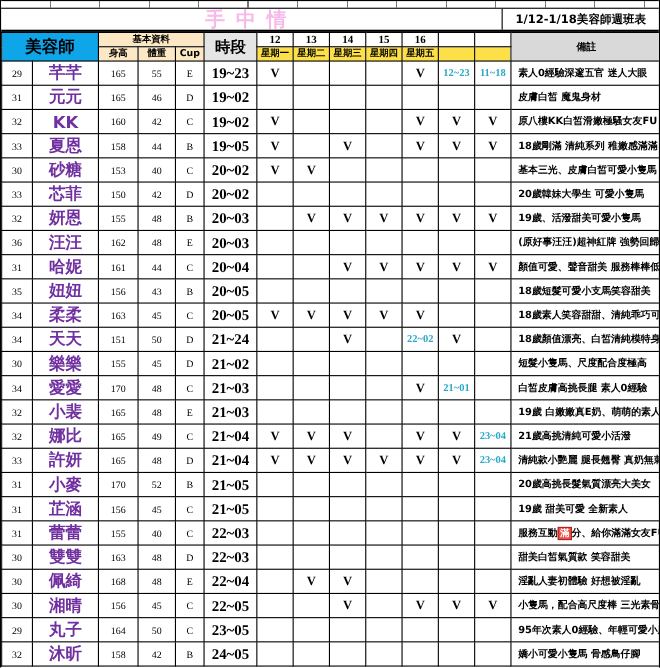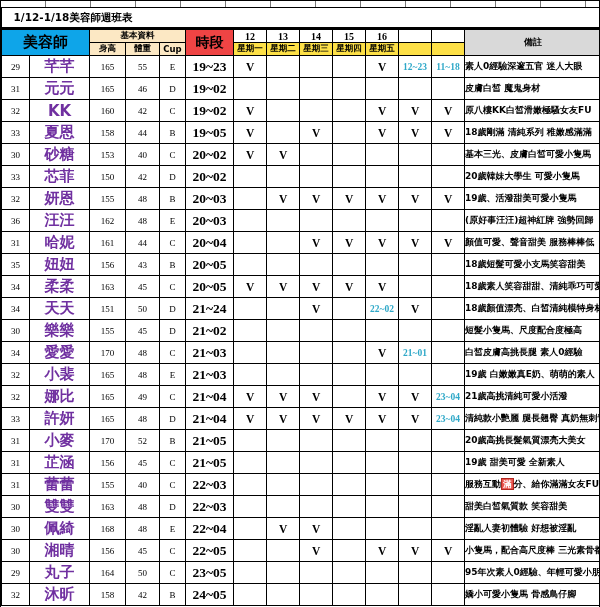--- a/index.html
+++ b/index.html
@@ -11,41 +11,42 @@
   .title-main{flex:1;text-align:center;font-size:18px;font-weight:bold;letter-spacing:10px;color:#f7b9ea;}
   .title-week{width:143px;box-sizing:border-box;border-left:1px solid #000;height:100%;display:flex;align-items:center;justify-content:center;
     font-size:10.5px;font-weight:bold;color:#000;}
   table{border-collapse:collapse;table-layout:fixed;width:600px;}
   th,td{border:1px solid #000;padding:0;overflow:hidden;white-space:nowrap;text-align:center;box-sizing:border-box;}
   thead th{font-weight:bold;}
   tr{height:22px;}
   tr.hr1{height:12px;} tr.hr2{height:13px;}
   th.staff{background:#0ea5e9;font-size:15px;}
   th.basic{background:#fce8c4;font-size:8.5px;}
-  th.slot{background:#ef4444;font-size:14px;}
+  th.slot{background:#e5e5e5;font-size:14px;}
   th.daynum{font-family:"Liberation Serif",serif;font-size:10px;background:#fff;}
   th.dayname{font-size:8.5px;background:#fde047;}
   th.remark-h{background:#d9d9d9;font-size:9px;}
   .red{color:#ff0000;padding-left:48px;}
   td.age{font-family:"Liberation Serif",serif;font-size:9px;margin-top:26px;}
   td.name{font-weight:bold;font-size:15px;color:#7030a0;}
   td.hw,td.cup{font-family:"Liberation Serif",serif;font-size:9px;}
   td.slotv{font-family:"Liberation Serif",serif;font-weight:bold;font-size:13.5px;}
   td.day{font-family:"Liberation Serif",serif;font-weight:bold;font-size:11.5px;}
   td.day.t-time{color:#2ea8c8;font-size:9.5px;}
-  td.remark{text-align:left;font-size:9px;font-weight:bold;padding-left:0;}
+  td.remark{text-align:left;font-size:9px;font-weight:bold;padding-left:6px;}
   .box-char{background:#e8524a;color:#fff;padding:0 1px;border:1px solid #b02720;font-size:8.5px;}
 </style>
 </head>
 <body>
 
 <div class="sheet">
   <div class="top-strip"></div>
 
   <div class="title-row">
+    <div class="title-main">手中情</div>
     <div class="title-week">1/12-1/18美容師週班表</div>
   </div>
 
   <table>
     <colgroup>
       <col style="width:28px">
         <col style="width:60px">
         <col style="width:36px">
         <col style="width:34px">
       <col style="width:26px">

